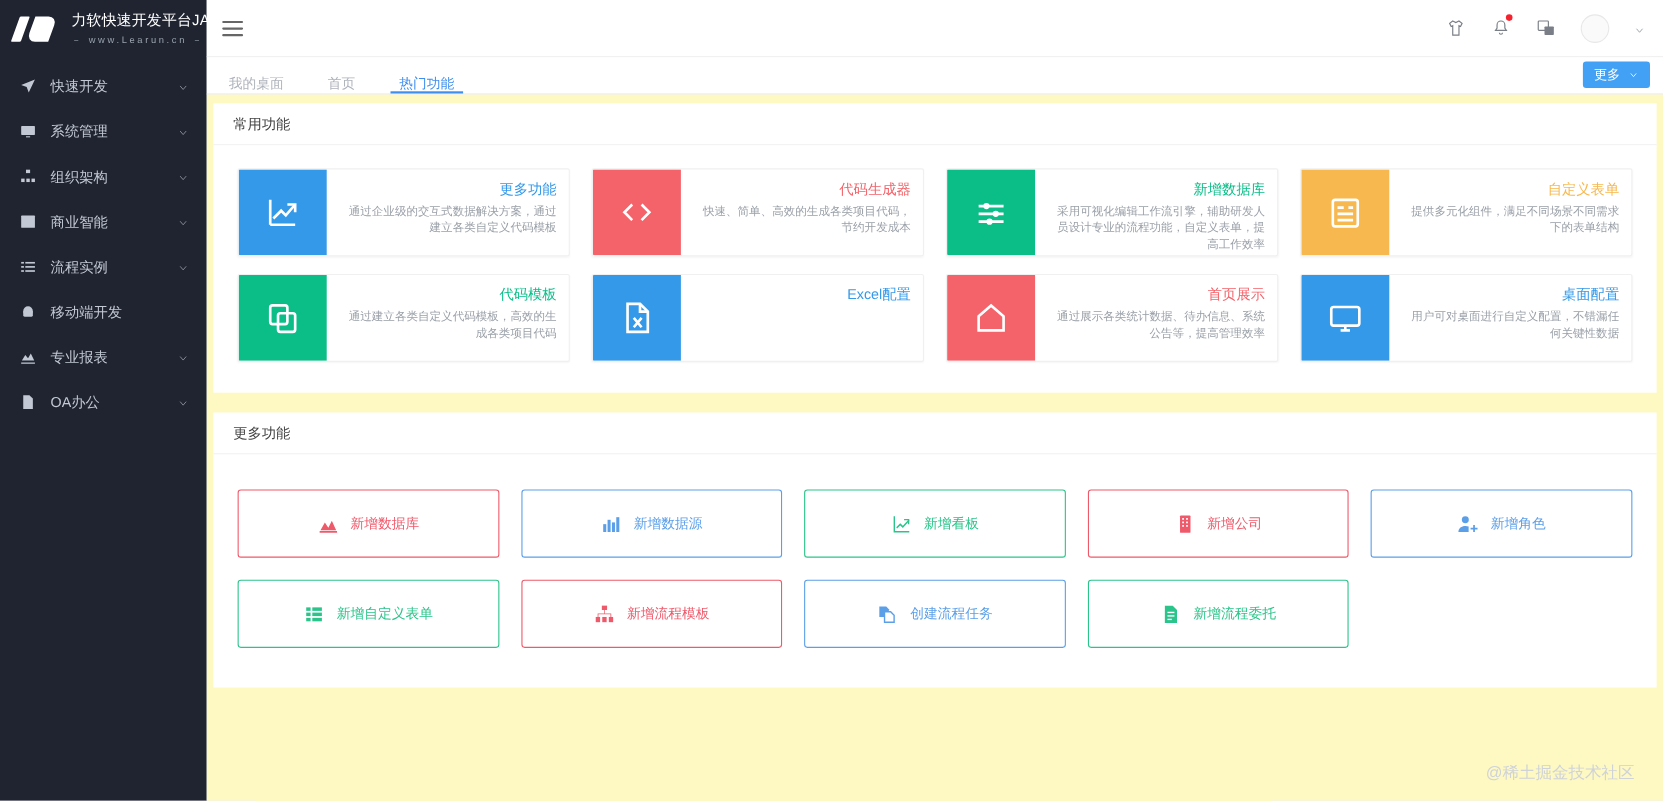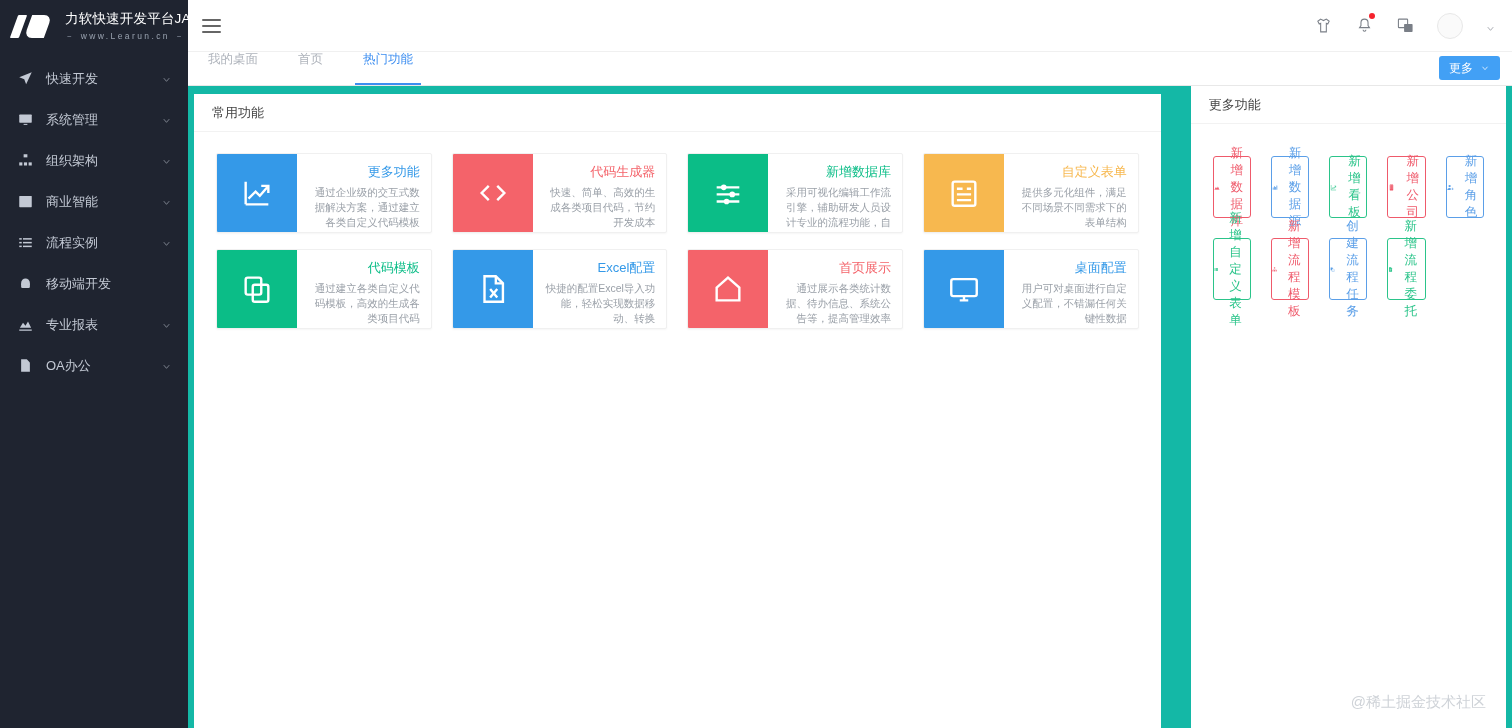--- a/index.html
+++ b/index.html
@@ -49,33 +49,33 @@
   .dot { position: absolute; width: 6px; height: 6px; border-radius: 50%; background: #f5222d;
          top: -3px; right: -1px; }
   .avatar { width: 26px; height: 26px; border-radius: 50%; background: #fafafa;
             border: 1px solid #e8e8e8; cursor: pointer; }
   .acaret { width: 11px; height: 11px; }
   .acaret svg { stroke: #8a8f98; fill: none; stroke-width: 1.6; width: 11px; height: 11px; }
 
   .tabbar { height: 34px; background: #fff; display: flex; align-items: flex-end;
             padding: 0 12px 0 0; border-bottom: 1px solid #e8e8e8; position: relative; }
   .tabs { display: flex; align-items: stretch; height: 34px; }
-  .tab { padding: 0 20px; display: flex; align-items: flex-start; font-size: 12.5px; color: #aeb3bb;
+  .tab { padding: 0 20px; display: flex; align-items: flex-end; font-size: 12.5px; color: #aeb3bb;
          cursor: pointer; position: relative; }
   .tab.active { color: #3d8ef0; }
   .tab.active::after { content: ""; position: absolute; left: 12px; right: 12px; bottom: 0;
                        height: 2px; background: #3d8ef0; }
   .tabbar .spacer { flex: 1; }
   .more-btn { height: 24px; background: #42a0f5; color: #fff; font-size: 12px; border-radius: 3px;
               display: flex; align-items: center; gap: 7px; padding: 0 10px; cursor: pointer;
               margin-bottom: 5px; }
   .more-btn svg { width: 10px; height: 10px; stroke: #fff; fill: none; stroke-width: 1.8; }
 
-  .content { flex: 1; overflow: hidden; padding: 0; display: flex; flex-direction: row; gap: 18px;
-             background: #14b8a6; }
+  .content { flex: 1; overflow: hidden; padding: 0; display: flex; flex-direction: column; gap: 18px;
+             background: #fef9c3; }
 
   .panel { background: #fff; margin: 0 6px; }
   .panel:first-child { margin-top: 8px; }
   .panel-head { height: 38px; display: flex; align-items: center; padding: 0 18px;
                 font-size: 13px; color: #444; border-bottom: 1px solid #f2f2f2; }
 
   
   .cards { display: flex; flex-wrap: wrap; padding: 13px 12px 20px 12px; }
   .card-wrap { width: 25%; padding: 8px 10px; }
   .card { display: flex; height: 80px; background: #fff; border: 1px solid #f0f0f0;
@@ -363,21 +363,20 @@
                 <div class="card">
                   <div class="card-ico" style="background:#3499e8">
                     <svg viewBox="0 0 24 24">
                       <path d="M6 3h8l5 5v13H6z"></path>
                       <polyline points="14,3 14,8 19,8"></polyline>
                       <path d="M10 12l5 6M15 12l-5 6"></path>
                     </svg>
                   </div>
                   <div class="card-body">
                     <div class="card-title" style="color:#3499e8">Excel配置</div>
-                    <div class="card-desc">快捷的配置Excel导入功能，轻松实现数据移动、转换</div>
                   </div>
                 </div>
               </div>
               <div class="card-wrap">
                 <div class="card">
                   <div class="card-ico" style="background:#f4636a">
                     <svg viewBox="0 0 24 24">
                       <path d="M4 11l8-7 8 7v9H4z"></path>
                     </svg>
                   </div>

